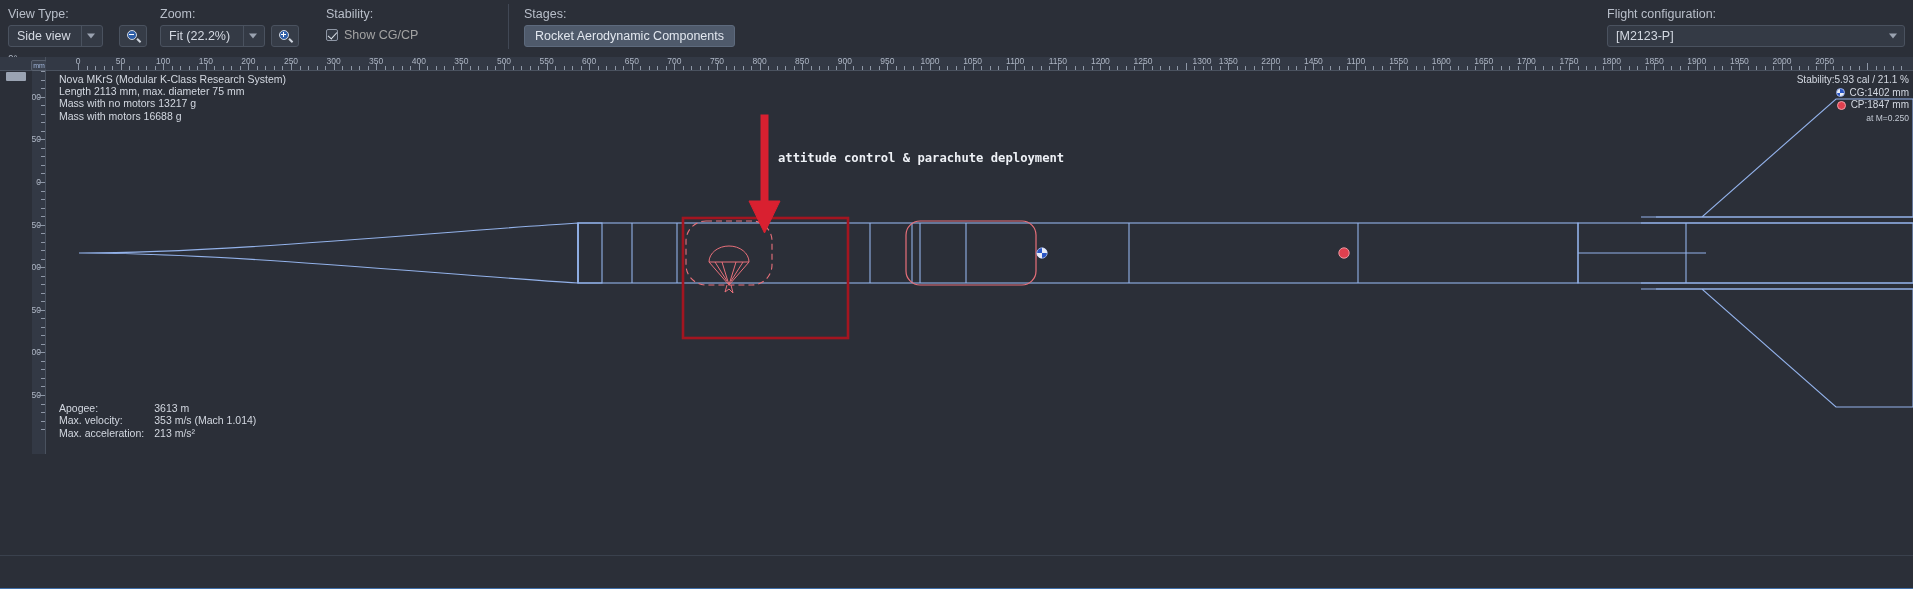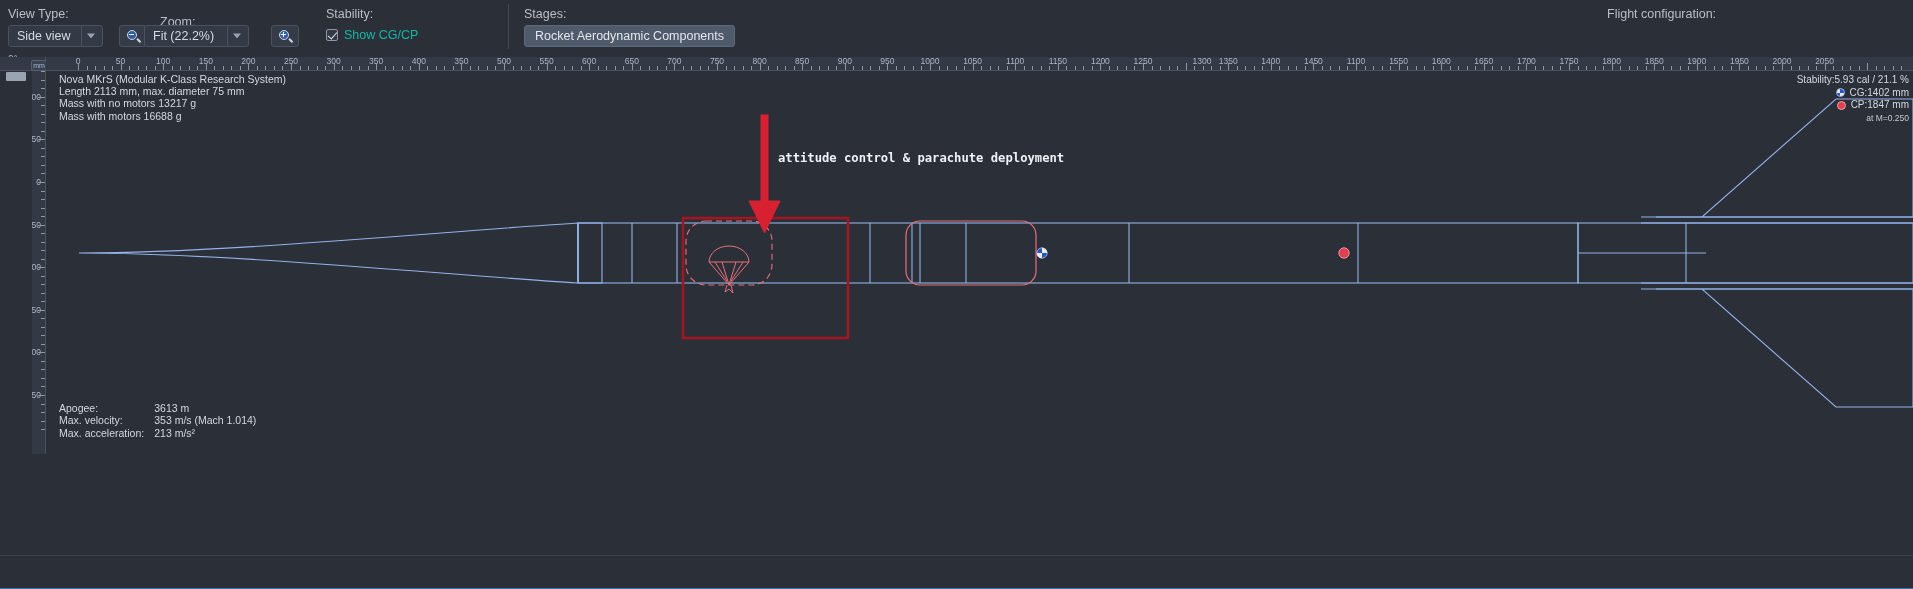--- a/index.html
+++ b/index.html
@@ -23,21 +23,21 @@
   .iconbtn{background:#363c47;border:1px solid #4a525f;border-radius:3px;
            box-sizing:border-box;display:flex;align-items:center;justify-content:center;cursor:pointer;}
   .mag{position:relative;width:13px;height:13px;}
   .mag .lens{position:absolute;left:0;top:0;width:10px;height:10px;border-radius:50%;
              border:1.6px solid #cfd5de;box-sizing:border-box;background:#2f5fa8;}
   .mag .handle{position:absolute;right:0;bottom:0;width:5px;height:1.8px;background:#cfd5de;
                transform:rotate(45deg);transform-origin:right bottom;}
   .mag .pm{position:absolute;left:2.3px;top:4.2px;width:5.4px;height:1.5px;background:#fff;}
   .mag .pm.v{left:4.2px;top:2.3px;width:1.5px;height:5.4px;}
 
-  .chk{position:absolute;display:flex;align-items:center;gap:6px;font-size:12.5px;color:#14b8a6;cursor:pointer;}
+  .chk{position:absolute;display:flex;align-items:center;gap:6px;font-size:12.5px;color:#a3a3a3;cursor:pointer;}
   .chk .box{width:12px;height:12px;border:1px solid #8e96a4;background:#343a45;
             border-radius:2px;position:relative;box-sizing:border-box;}
   .chk .box::after{content:"";position:absolute;left:3px;top:0px;width:4px;height:8px;
             border:solid #dfe4ec;border-width:0 1.7px 1.7px 0;transform:rotate(42deg);}
   .vsep{position:absolute;width:1px;background:#414855;}
 
   .stagebtn{position:absolute;height:22px;background:#4a5costume;}
   .stagebtn{background:#4f5a6b;border:1px solid #5d6running;}
   .stagebtn{border:1px solid #5d6a7d;border-radius:3px;box-sizing:border-box;
             display:flex;align-items:center;padding:0 10px;font-size:12.5px;color:#e2e7ef;cursor:pointer;}
@@ -94,29 +94,29 @@
 
   <div class="toolbar">
 
     <div class="tb-label" style="left:8px;top:7px;">View Type:</div>
     <div class="combo split" style="left:8px;top:25px;width:95px;">
       <span>Side view</span>
       <span class="caret-box"></span>
       <span class="caret"></span>
     </div>
 
-    <div class="tb-label" style="left:160px;top:7px;margin-top:8px;">Zoom:</div>
+    <div class="tb-label" style="left:160px;top:7px;">Zoom:</div>
     <div class="iconbtn" style="left:119px;top:25px;">
       <span class="mag">
         <span class="lens"></span>
           <span class="pm"></span>
           <span class="handle"></span>
       </span>
     </div>
-    <div class="combo split" style="left:144px;top:25px;width:105px;">
+    <div class="combo split" style="left:160px;top:25px;width:105px;">
       <span>Fit (22.2%)</span>
       <span class="caret-box"></span>
       <span class="caret"></span>
     </div>
     <div class="iconbtn" style="left:271px;top:25px;">
       <span class="mag">
         <span class="lens"></span>
           <span class="pm"></span>
           <span class="pm v"></span>
           <span class="handle"></span>
@@ -130,20 +130,24 @@
     </div>
 
     <div class="vsep" style="left:508px;top:4px;height:45px;"></div>
 
     <div class="tb-label" style="left:524px;top:7px;">Stages:</div>
     <div class="stagebtn" style="left:524px;top:25px;">
       <span>Rocket Aerodynamic Components</span>
     </div>
 
     <div class="tb-label" style="left:1607px;top:7px;">Flight configuration:</div>
+    <div class="combo" style="left:1607px;top:25px;width:298px;">
+      <span>[M2123-P]</span>
+      <span class="caret"></span>
+    </div>
   </div>
 
   <div class="angle-lb">0°</div>
   <div class="ruler-corner"></div>
   <div class="corner-unit">mm</div>
   <div class="vr-thumb"></div>
 
   <div class="hruler" id="hruler">
       <div class="lb" style="left: 32px;">0</div>
       <div class="tk" style="left: 32px; height: 7px;"></div>
@@ -306,21 +310,21 @@
       <div class="tk" style="left: 1148.12px; height: 4px;"></div>
       <div class="tk" style="left: 1156.64px; height: 4px;"></div>
       <div class="tk" style="left: 1165.16px; height: 4px;"></div>
       <div class="tk" style="left: 1173.68px; height: 4px;"></div>
       <div class="lb" style="left: 1182.2px;">1350</div>
       <div class="tk" style="left: 1182.2px; height: 7px;"></div>
       <div class="tk" style="left: 1190.72px; height: 4px;"></div>
       <div class="tk" style="left: 1199.24px; height: 4px;"></div>
       <div class="tk" style="left: 1207.76px; height: 4px;"></div>
       <div class="tk" style="left: 1216.28px; height: 4px;"></div>
-      <div class="lb" style="left: 1224.8px;">1400</div>
+      <div class="lb" style="left: 1224.8px;">2200</div>
       <div class="tk" style="left: 1224.8px; height: 7px;"></div>
       <div class="tk" style="left: 1233.32px; height: 4px;"></div>
       <div class="tk" style="left: 1241.84px; height: 4px;"></div>
       <div class="tk" style="left: 1250.36px; height: 4px;"></div>
       <div class="tk" style="left: 1258.88px; height: 4px;"></div>
       <div class="lb" style="left: 1267.4px;">1450</div>
       <div class="tk" style="left: 1267.4px; height: 7px;"></div>
       <div class="tk" style="left: 1275.92px; height: 4px;"></div>
       <div class="tk" style="left: 1284.44px; height: 4px;"></div>
       <div class="tk" style="left: 1292.96px; height: 4px;"></div>

